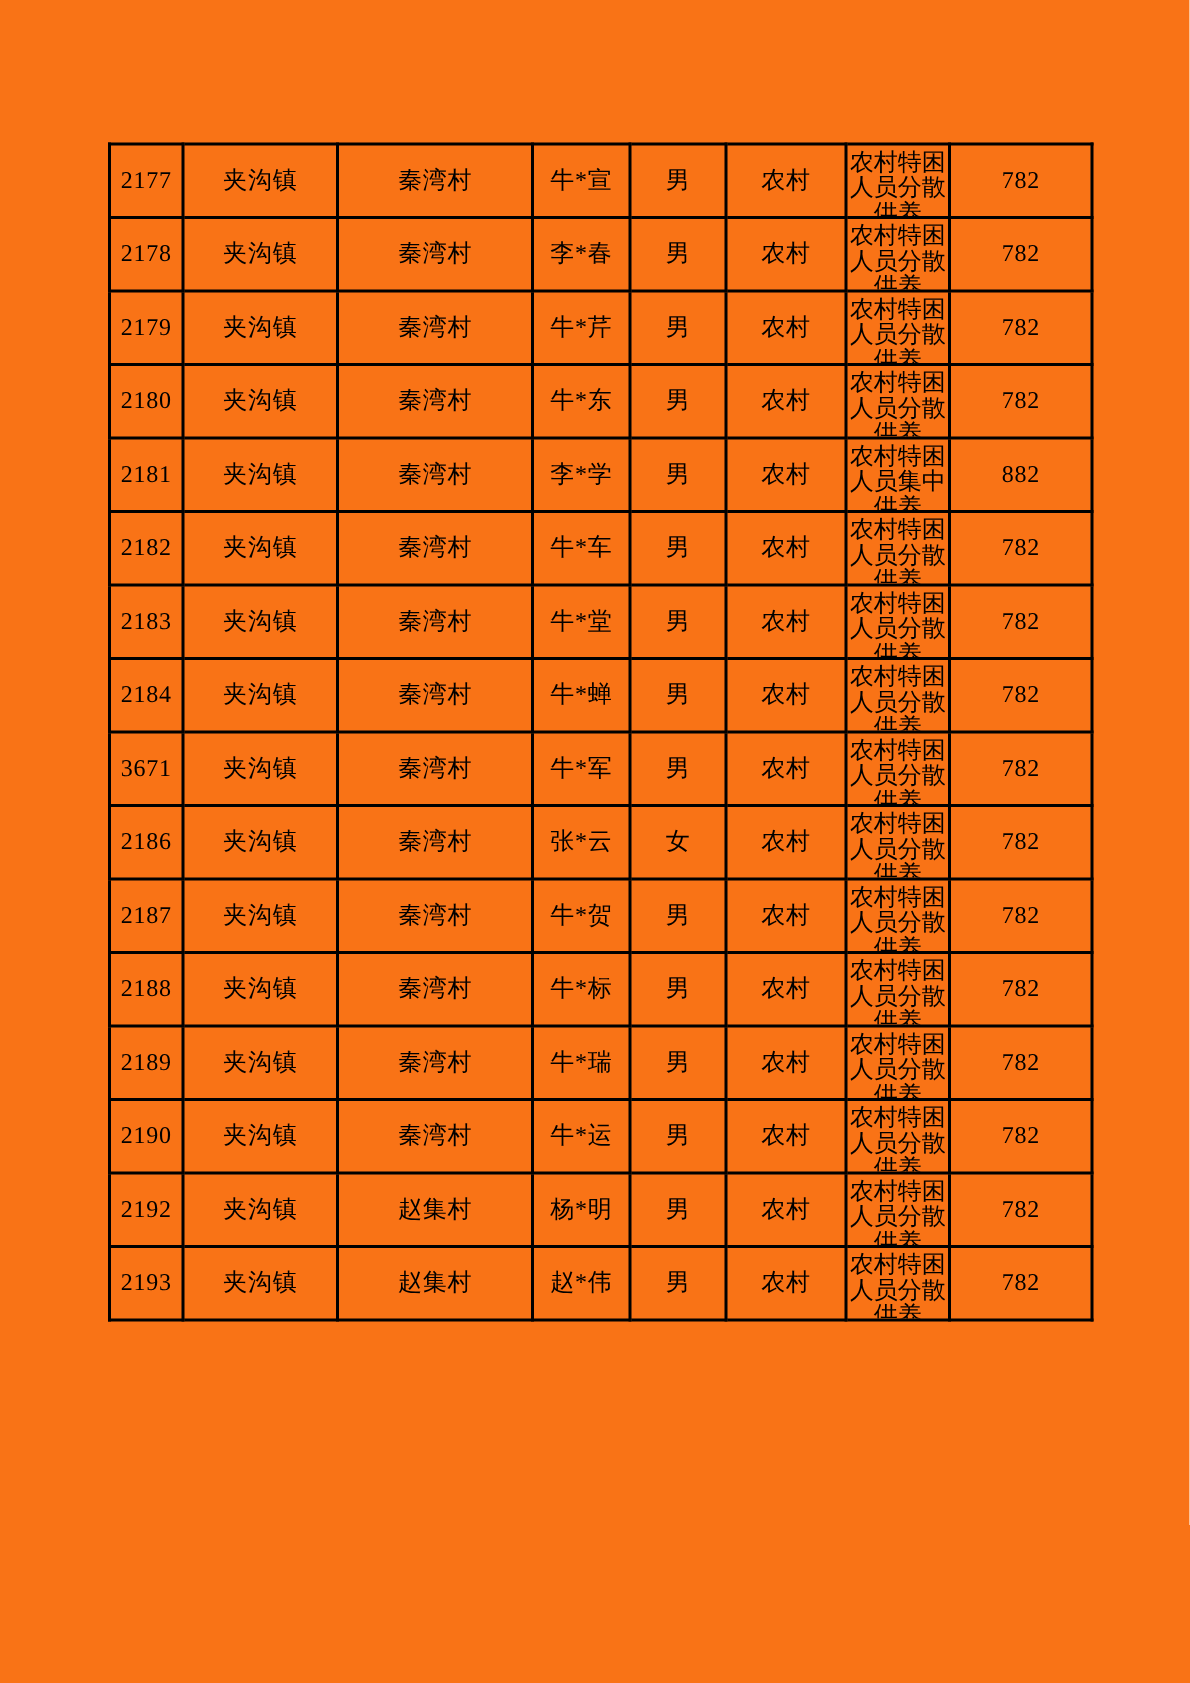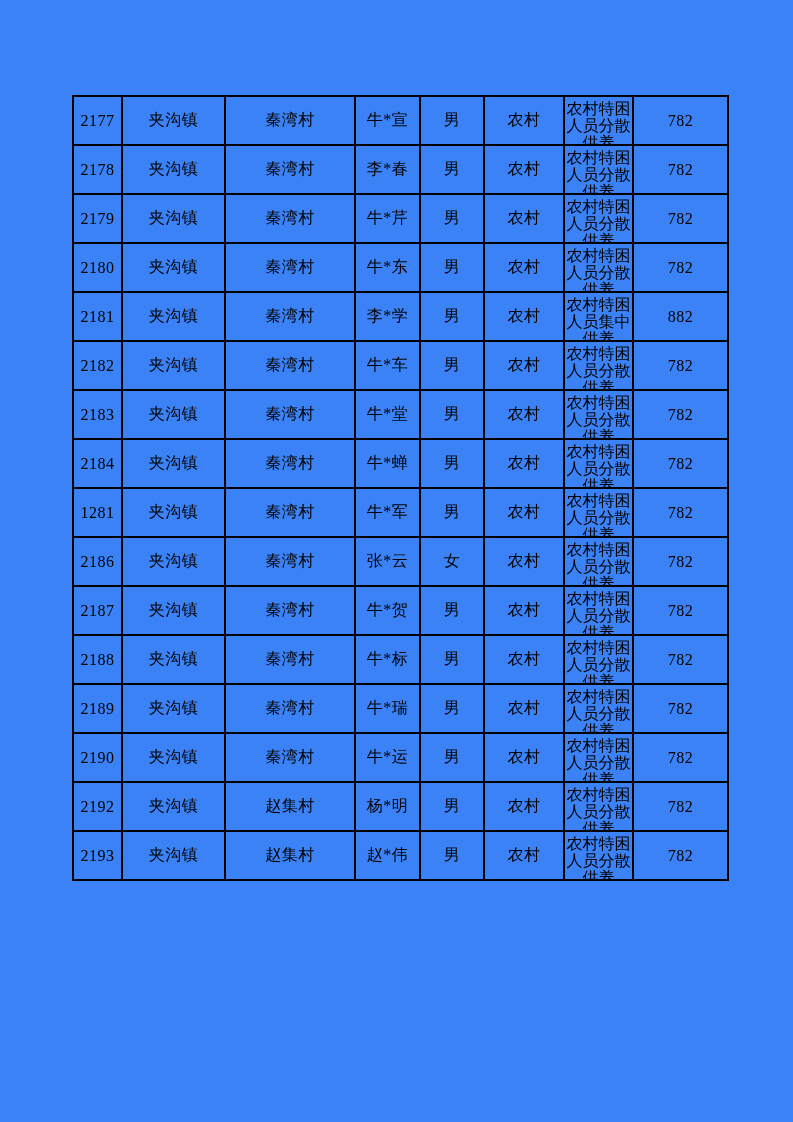--- a/index.html
+++ b/index.html
@@ -4,21 +4,21 @@
 <style>
   html, body {
     margin: 0;
     padding: 0;
     background: #ffffff;
   }
   .page {
     position: relative;
     width: 793px;
     height: 1122px;
-    background: #3b82f6;
+    background: #f97316;
     overflow: hidden;
     font-family: "Liberation Serif", "DejaVu Serif", serif;
     color: #000000;
   }
   table.grid {
     position: absolute;
     left: 72px;
     top: 95px;
     border-collapse: collapse;
     table-layout: fixed;
@@ -156,21 +156,21 @@
           <td>秦湾村</td>
           <td>牛*蝉</td>
           <td>男</td>
           <td>农村</td>
           <td class="catcell">
             <div class="cat">农村特困人员分散供养</div>
           </td>
           <td>782</td>
         </tr>
         <tr>
-          <td>1281</td>
+          <td>3671</td>
           <td>夹沟镇</td>
           <td>秦湾村</td>
           <td>牛*军</td>
           <td>男</td>
           <td>农村</td>
           <td class="catcell">
             <div class="cat">农村特困人员分散供养</div>
           </td>
           <td>782</td>
         </tr>

